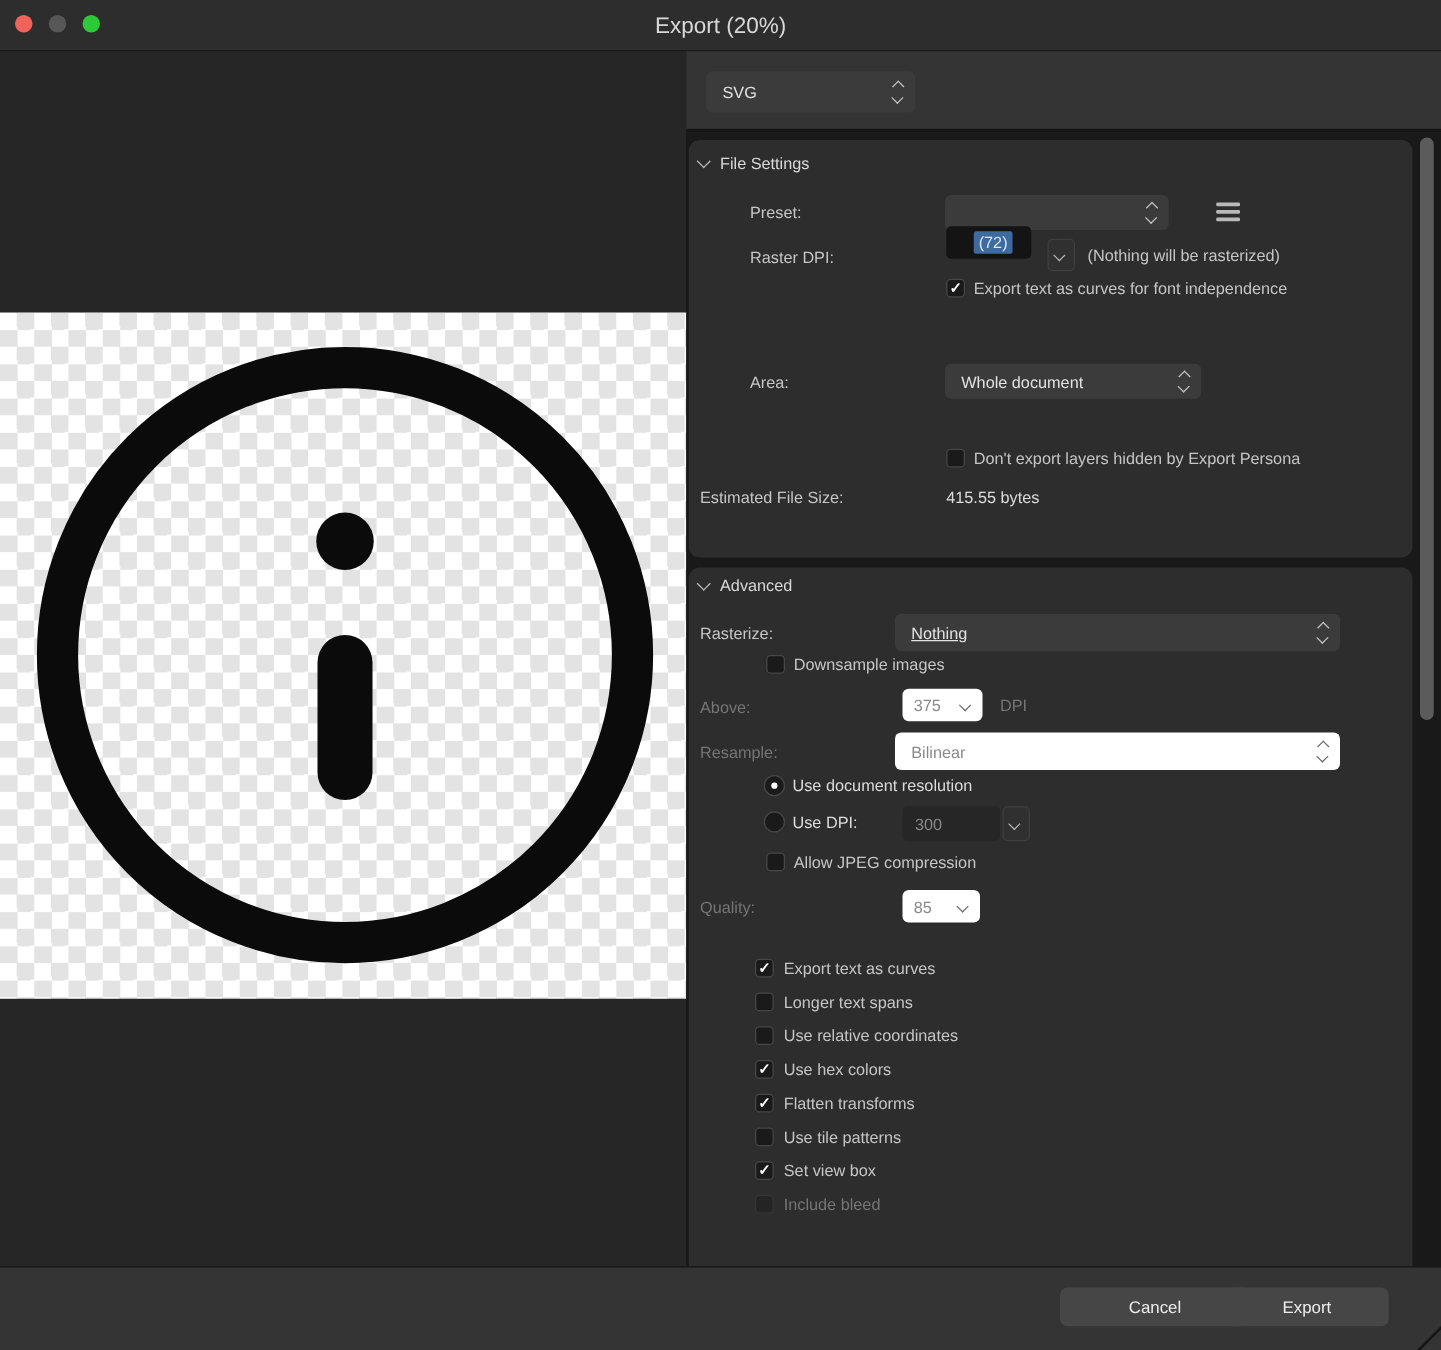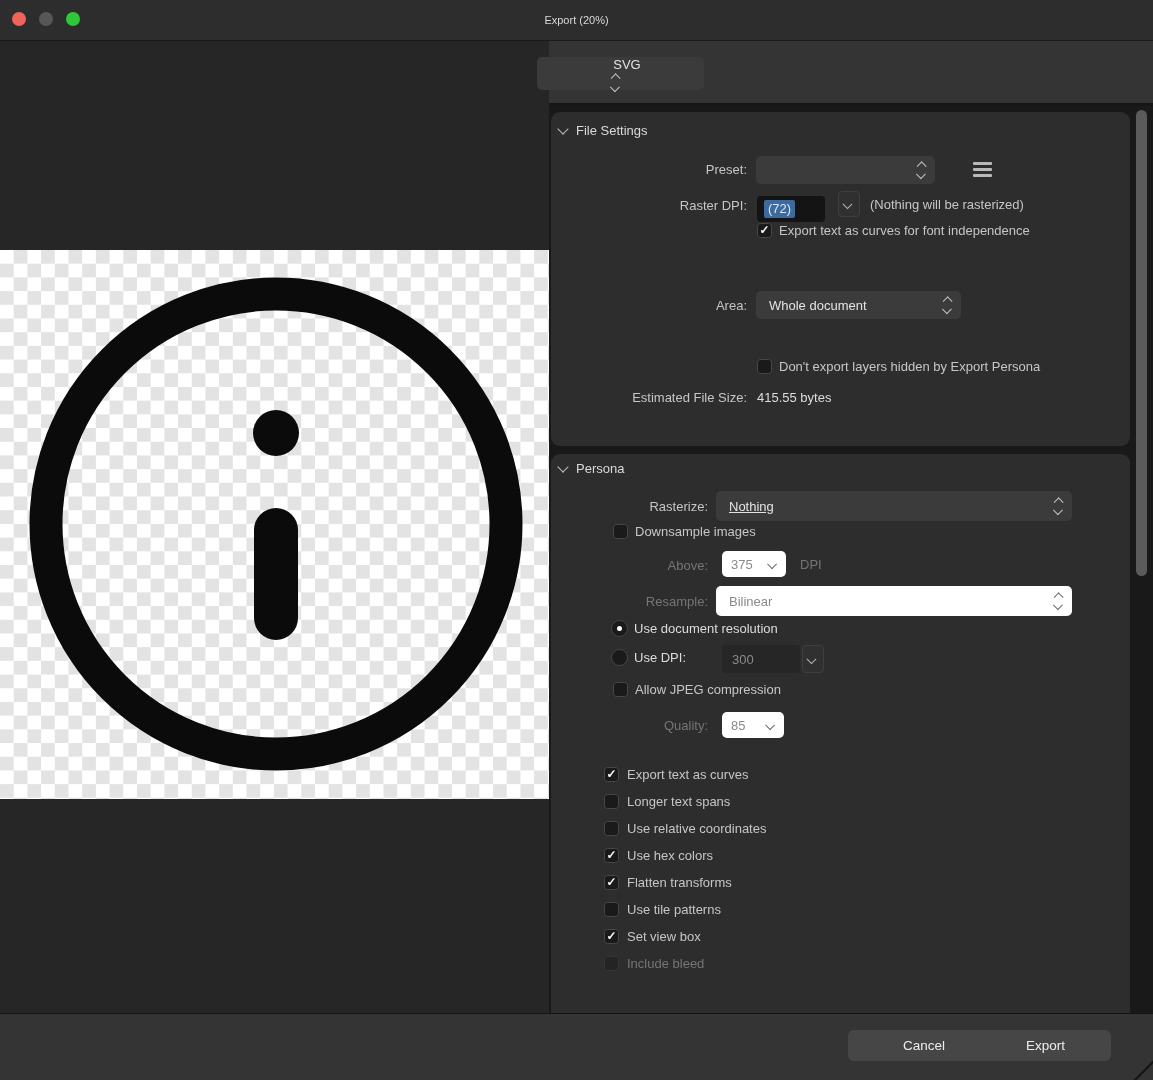--- a/index.html
+++ b/index.html
@@ -9,21 +9,21 @@
     background:#191919; user-select:none;
   }
   
   .titlebar { position:absolute; left:0; top:0; width:1153px; height:40px;
     background:#2d2d2d; border-bottom:1px solid #1a1a1a; }
   .traffic { position:absolute; top:12px; width:14px; height:14px; border-radius:50%; }
   .t-red   { left:12px;  background:var(--c-traffic_red,#f0635a); }
   .t-gray  { left:39px;  background:var(--c-traffic_gray,#575757); }
   .t-green { left:66px;  background:var(--c-traffic_green,#2dc937); }
   .win-title { position:absolute; left:0; right:0; top:0; height:40px; line-height:40px;
-    text-align:center; color:#d8d8d8; font-size:11px; }
+    text-align:center; color:#d8d8d8; font-size:18px; }
   
   .left-pane { position:absolute; left:0; top:41px; width:549px; height:972px; background:#262626; }
   .checker { position:absolute; left:0; top:209px; width:549px; height:549px;
     background: repeating-conic-gradient(var(--c-checker_dark,#e3e3e3) 0% 25%, var(--c-checker_light,#ffffff) 0% 50%);
     background-size:27.4px 27.4px; }
   .checker svg { display:block; width:549px; height:549px; }
   
   .right-strip { position:absolute; left:549px; top:41px; width:604px; height:62px;
     background:#343434; border-bottom:3px solid #161616; }
   .panel { position:absolute; left:549px; top:106px; width:604px; height:907px; background:#191919; }
@@ -35,21 +35,21 @@
     display:flex; align-items:center; }
   .dd .val { padding-left:13px; flex:1; white-space:nowrap; overflow:hidden; }
   .dd.disabled { background:#ffffff; color:#8a8a8a; }
   .stp { display:flex; flex-direction:column; align-items:center; margin-right:11px; gap:4px; }
   .stp i, .chev i { display:block; width:5.5px; height:5.5px; border:solid #c4c4c4; border-width:1.6px 1.6px 0 0; }
   .stp .up { transform:rotate(-45deg); }
   .stp .dn { transform:rotate(135deg); margin-top:-2px; }
   .dd.disabled .stp i, .dd.disabled .chev i, .disabled .chev i { border-color:#6c6c6c; }
   .chev { margin-right:8px; }
   .chev .dn { transform:rotate(135deg) translate(2px,2px); }
-  .label { position:absolute; text-align:right; color:#c6c6c6; white-space:nowrap; }
+  .label { position:absolute; text-align:left; color:#c6c6c6; white-space:nowrap; }
   .label.disabled, .cb-label.disabled { color:#757575; }
   .checkbox { position:absolute; width:15px; height:15px; border-radius:3.5px;
     background:#1a1a1a; border:1px solid #474747; box-sizing:border-box; }
   .checkbox.checked::after { content:"✓"; position:absolute; left:1.5px; top:-1px;
     color:#fff; font-size:12px; font-weight:bold; }
   .checkbox.disabled { border-color:#353535; background:#242424; }
   .radio { position:absolute; width:17px; height:17px; border-radius:50%;
     background:#1a1a1a; border:1px solid #474747; box-sizing:border-box; }
   .radio.checked::after { content:""; position:absolute; left:5px; top:5px; width:5px; height:5px;
     border-radius:50%; background:#fff; }
@@ -99,21 +99,21 @@
     <div class="checker">
       <svg viewBox="0 0 549 549">
         <circle cx="276" cy="274" r="230" fill="none" stroke="#0b0b0b" stroke-width="33"></circle>
         <circle cx="276" cy="183" r="23" fill="#0b0b0b"></circle>
         <rect x="254" y="258" width="44" height="132" rx="22" fill="#0b0b0b"></rect>
       </svg>
     </div>
   </div>
 
   <div class="right-strip"></div>
-  <div class="dd" style="left:537px; top:57px; width:167px; height:33px;flex-direction:column;">
+  <div class="dd" style="left:565px; top:57px; width:167px; height:33px;">
     <span class="val">SVG</span>
     <span class="stp">
         <i class="up"></i>
         <i class="dn"></i>
       </span>
   </div>
 
   <div class="panel"></div>
 
   <div class="card card-file"></div>
@@ -128,21 +128,21 @@
         <i class="dn"></i>
       </span>
   </div>
   <div class="hamburger" style="left:973px; top:162px;">
     <b></b>
       <b></b>
       <b></b>
   </div>
 
   <div class="label" style="left:600px; top:198px; width:147px;">Raster DPI:</div>
-  <div class="num-input" style="left:757px; top:196px; width:68px; height:26px;">
+  <div class="num-input" style="left:757px; top:181px; width:68px; height:26px;justify-content:center;">
     <span class="sel">(72)</span>
   </div>
   <div class="dd-btn" style="left:838px; top:191px; width:22px; height:26px;">
       <i></i>
     </div>
   <div class="cb-label" style="left:870px; top:197px;">(Nothing will be rasterized)</div>
 
   <span class="checkbox checked" style="left:757px; top:223px;"></span>
   <div class="cb-label" style="left:779px; top:223px;">Export text as curves for font independence</div>
 
@@ -156,21 +156,21 @@
   </div>
 
   <span class="checkbox" style="left:757px; top:359px;"></span>
   <div class="cb-label" style="left:779px; top:359px;">Don't export layers hidden by Export Persona</div>
 
   <div class="label" style="left:560px; top:390px; width:187px;">Estimated File Size:</div>
   <div class="cb-label" style="left:757px; top:390px; color:#dcdcdc;">415.55 bytes</div>
 
   <div class="card card-adv"></div>
   <span class="sec-chevron" style="left:559px; top:463px;"></span>
-  <div class="sec-title" style="left:576px; top:461px;">Persona</div>
+  <div class="sec-title" style="left:576px; top:461px;">Advanced</div>
 
   <div class="label" style="left:560px; top:499px; width:148px;">Rasterize:</div>
   <div class="dd" style="left:716px; top:491px; width:356px; height:30px;text-decoration:underline;">
     <span class="val">Nothing</span>
     <span class="stp">
         <i class="up"></i>
         <i class="dn"></i>
       </span>
   </div>
 

